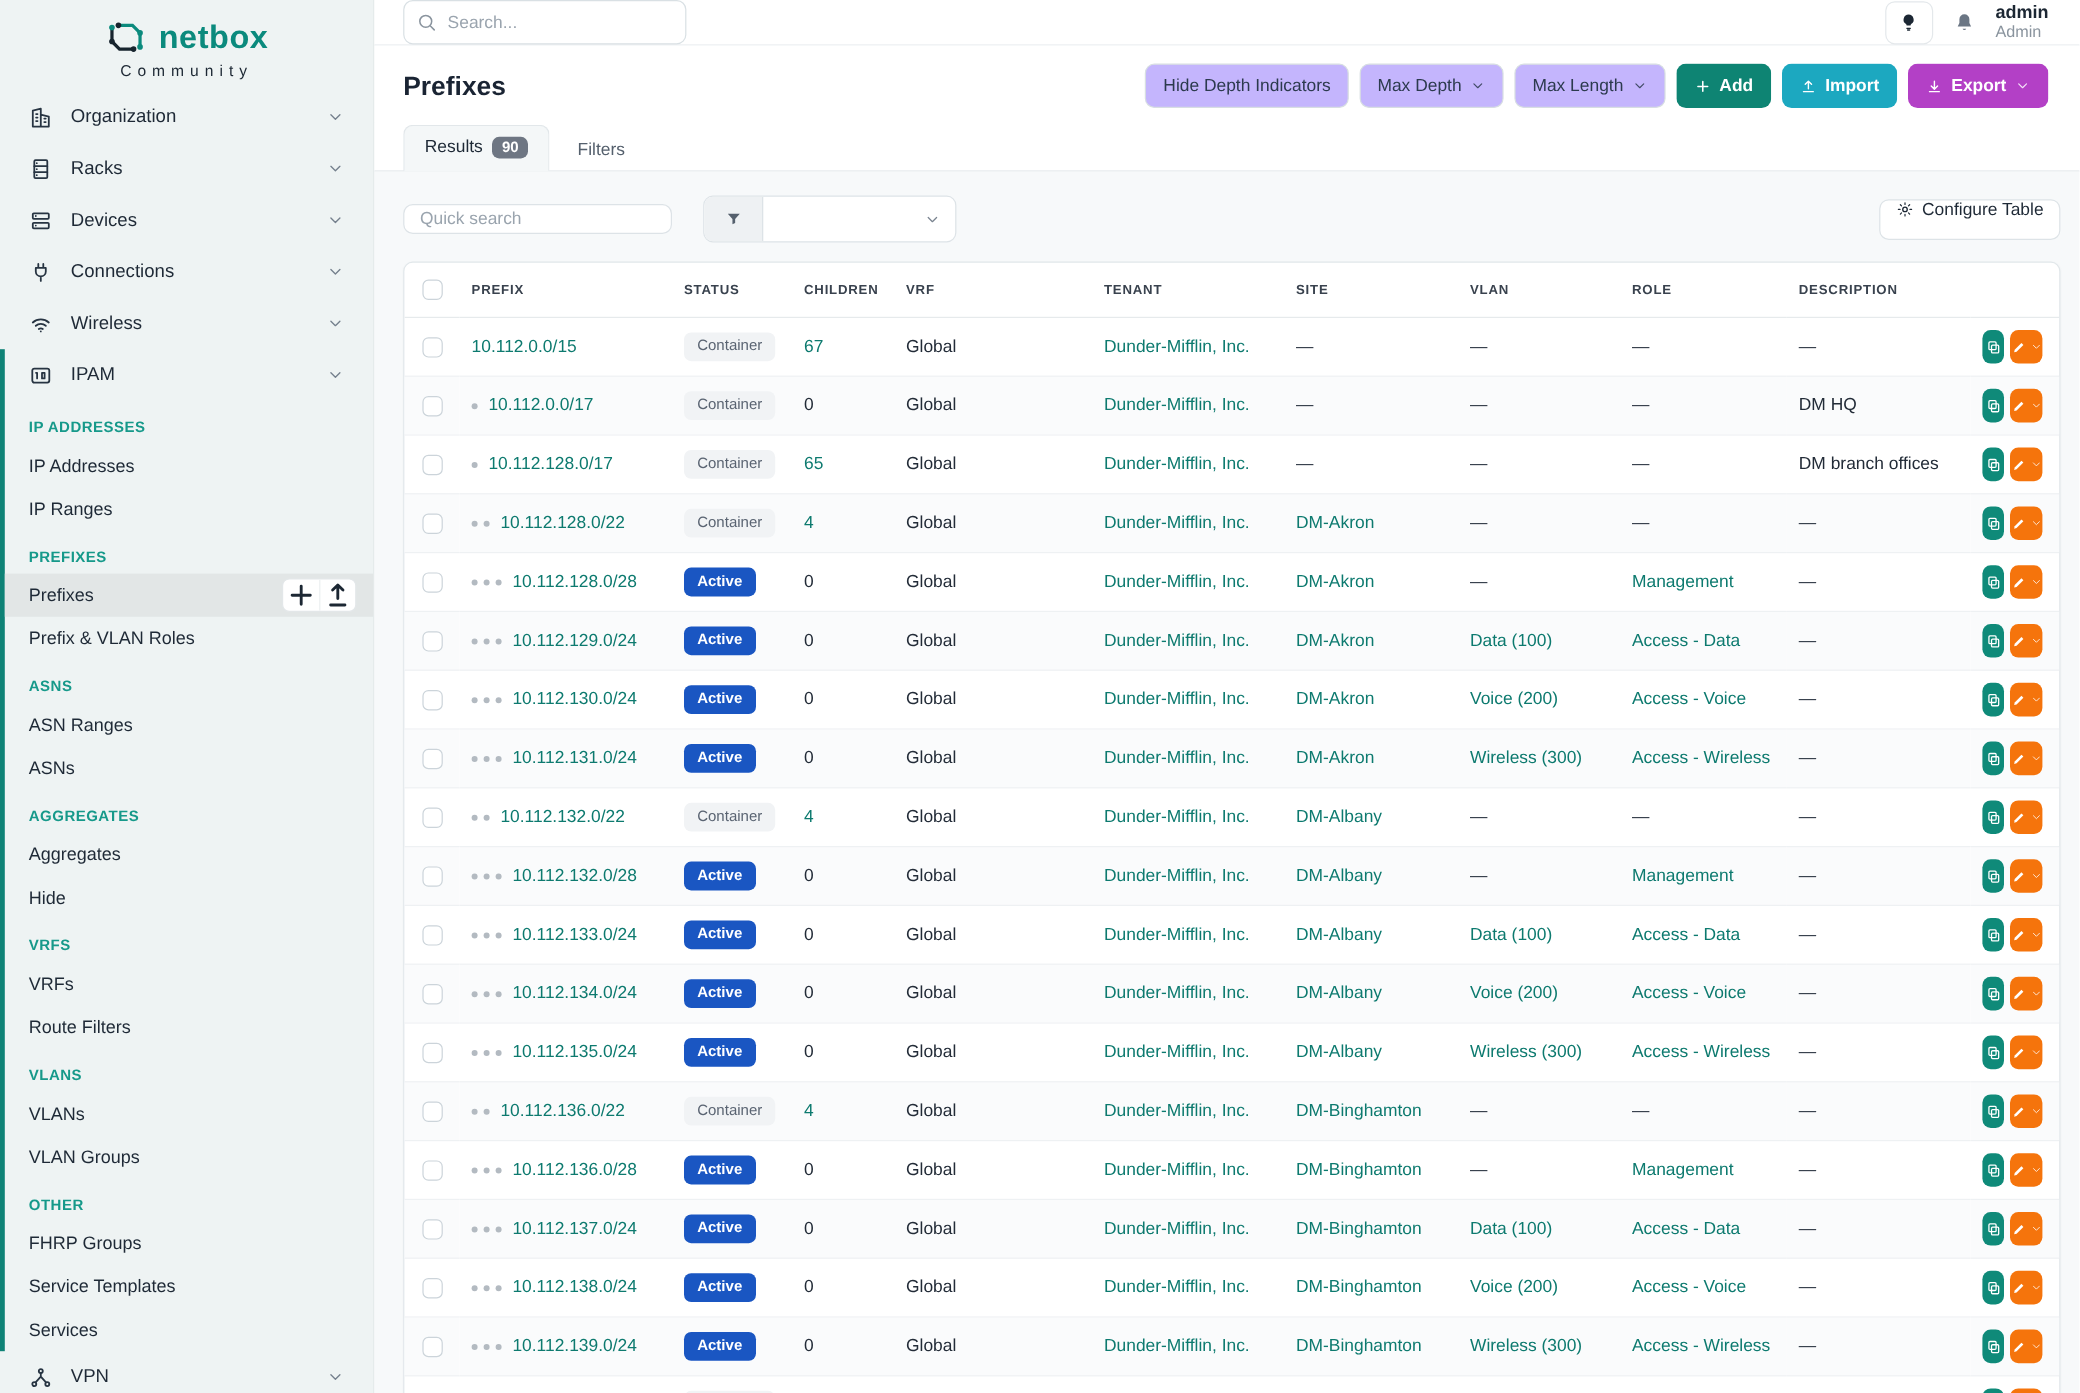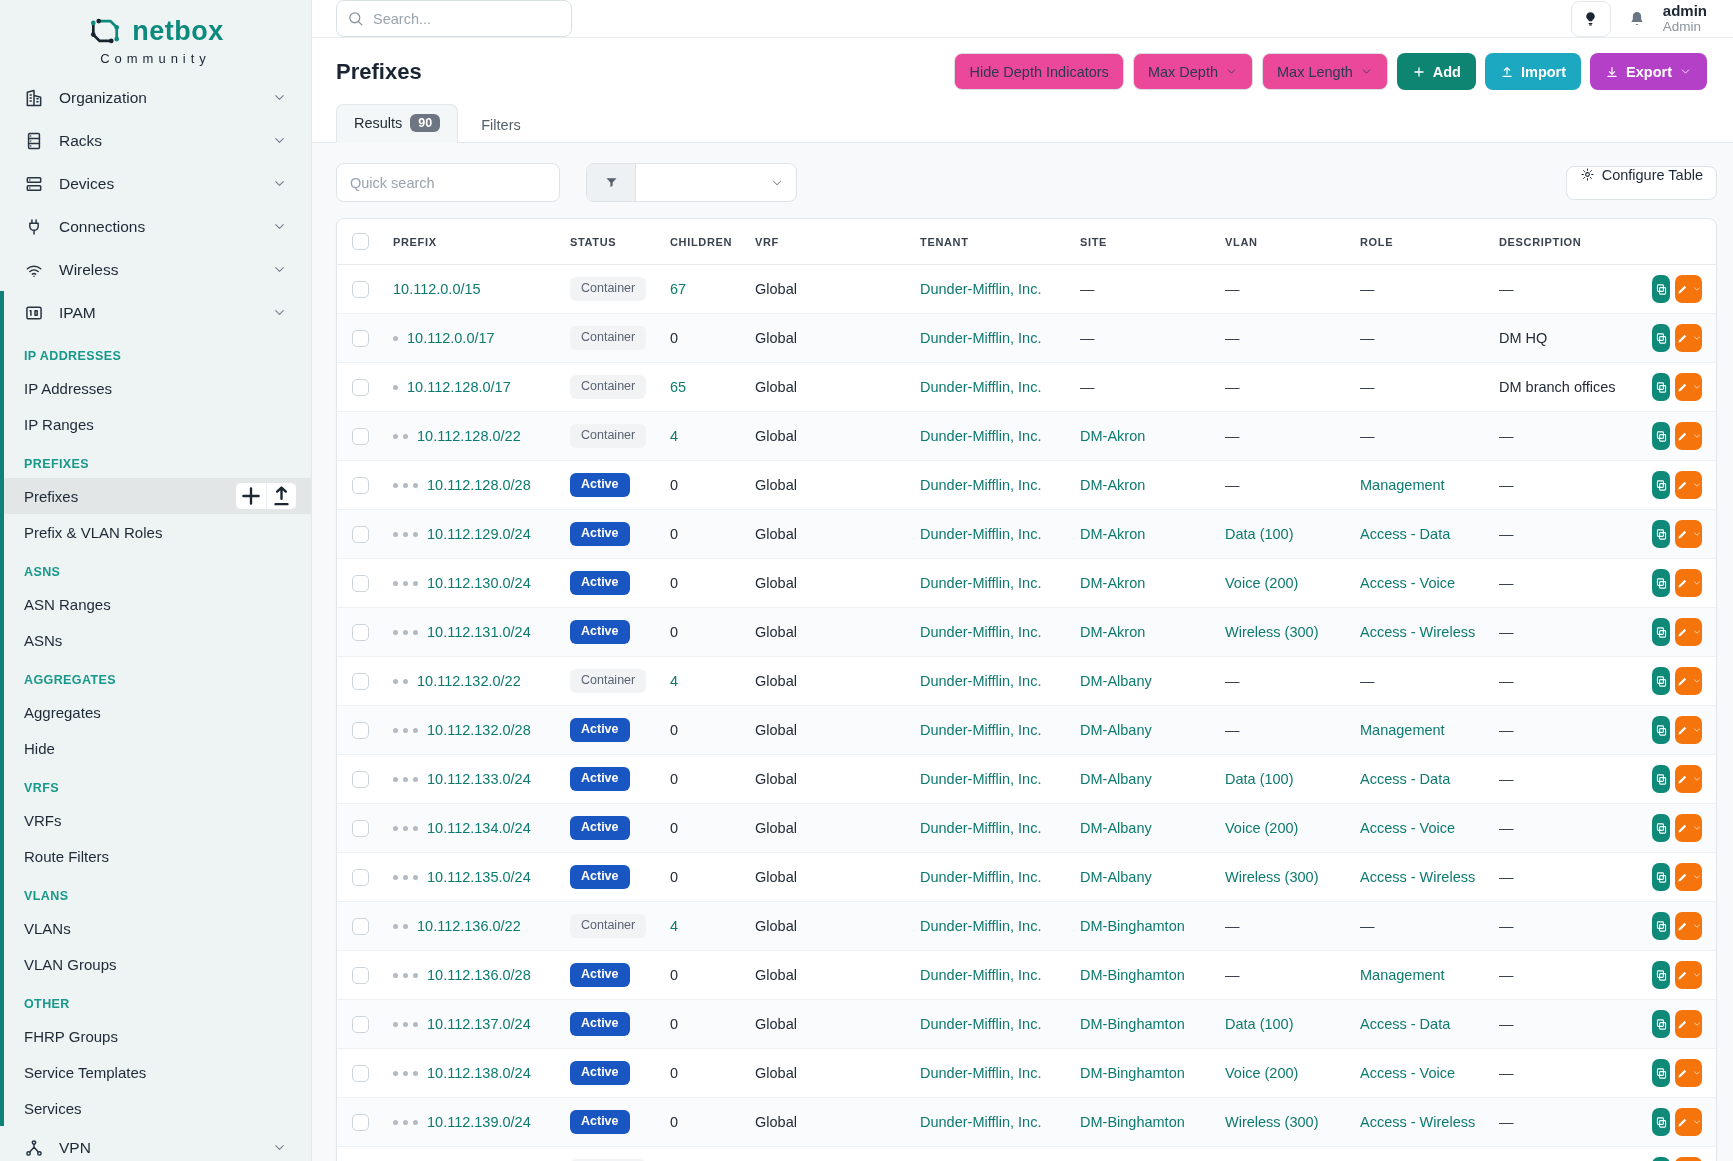--- a/index.html
+++ b/index.html
@@ -40,33 +40,33 @@
   .user-stack { line-height:1.15; }
   .user-name { font-size:15px; font-weight:700; color:#1c2733; }
   .user-role { font-size:13.5px; color:#8a949e; }
 
   .page-head { display:flex; align-items:center; padding:15px 26px 12px 24px; background:#fff; }
   .page-title { font-size:22px; font-weight:700; color:#1a2433; }
   .head-actions { margin-left:auto; display:flex; align-items:center; gap:9px; }
   .btn { display:inline-flex; align-items:center; gap:7px; height:37px; padding:0 14px; border-radius:8px; font-size:14.5px; font-family:inherit; cursor:pointer; border:1px solid transparent; white-space:nowrap; }
   .btn svg { width:15px; height:15px; }
   .btn .bchev { width:13px; height:13px; opacity:.85; }
-  .btn-outline { background:#ec4899; border-color:#d7dee2; color:#2c3a4e; }
+  .btn-outline { background:#c4b5fd; border-color:#d7dee2; color:#2c3a4e; }
   .btn-add { background:var(--add); color:#fff; font-weight:600; }
   .btn-import { background:var(--import); color:#fff; font-weight:600; }
   .btn-export { background:var(--export); color:#fff; font-weight:600; }
 
   .tabs { display:flex; align-items:flex-end; padding:2px 26px 0 24px; border-bottom:1px solid #e2e7ea; background:#fff; gap:6px; }
   .tab { display:flex; align-items:center; gap:8px; padding:9px 17px 10px; font-size:14.5px; color:#55606d; border-radius:8px 8px 0 0; cursor:pointer; margin-bottom:-1px; }
   .tab.active { background:#f4f7f8; border:1px solid #e2e7ea; border-bottom-color:#f4f7f8; color:#1e2936; }
   .tab-badge { background:#6e7683; color:#fff; font-size:12.5px; font-weight:600; padding:2px 8px; border-radius:6px; }
 
   .content { flex:1; background:#f7f9fa; padding:20px 16px 0 24px; min-width:0; }
   .controls { display:flex; align-items:center; margin-bottom:16px; }
-  .qsearch input { width:224px; height:39px; border:1px solid #dde3e7; border-radius:8px; padding:0 13px; font-size:14.5px; color:#222c39; outline:none; font-family:inherit; background:#fff; }
+  .qsearch input { width:224px; height:25px; border:1px solid #dde3e7; border-radius:8px; padding:0 13px; font-size:14.5px; color:#222c39; outline:none; font-family:inherit; background:#fff; }
   .qsearch input::placeholder { color:#9aa4ae; }
   .filter-combo { display:flex; margin-left:26px; border:1px solid #dde3e7; border-radius:8px; overflow:hidden; background:#fff; height:39px; }
   .funnel-seg { width:49px; background:#eef1f3; border-right:1px solid #dde3e7; display:flex; align-items:center; justify-content:center; color:#55606d; cursor:pointer; }
   .funnel-seg svg { width:15px; height:15px; }
   .combo-select { width:160px; display:flex; align-items:center; justify-content:flex-end; padding:0 12px; color:#7a8490; cursor:pointer; }
   .combo-select svg { width:14px; height:14px; }
   .cfg-btn { margin-left:auto; display:inline-flex; align-items:flex-start; gap:7px; height:34px; padding:0 13px; background:#fff; border:1px solid #dde3e7; border-radius:8px; font-size:14.5px; color:#1e2936; cursor:pointer; }
   .cfg-btn svg { width:15px; height:15px; }
 
   .card { background:#fff; border:1px solid #e1e7ea; border-radius:8px; overflow:hidden; box-shadow:0 1px 2px rgba(20,30,40,.03); }

